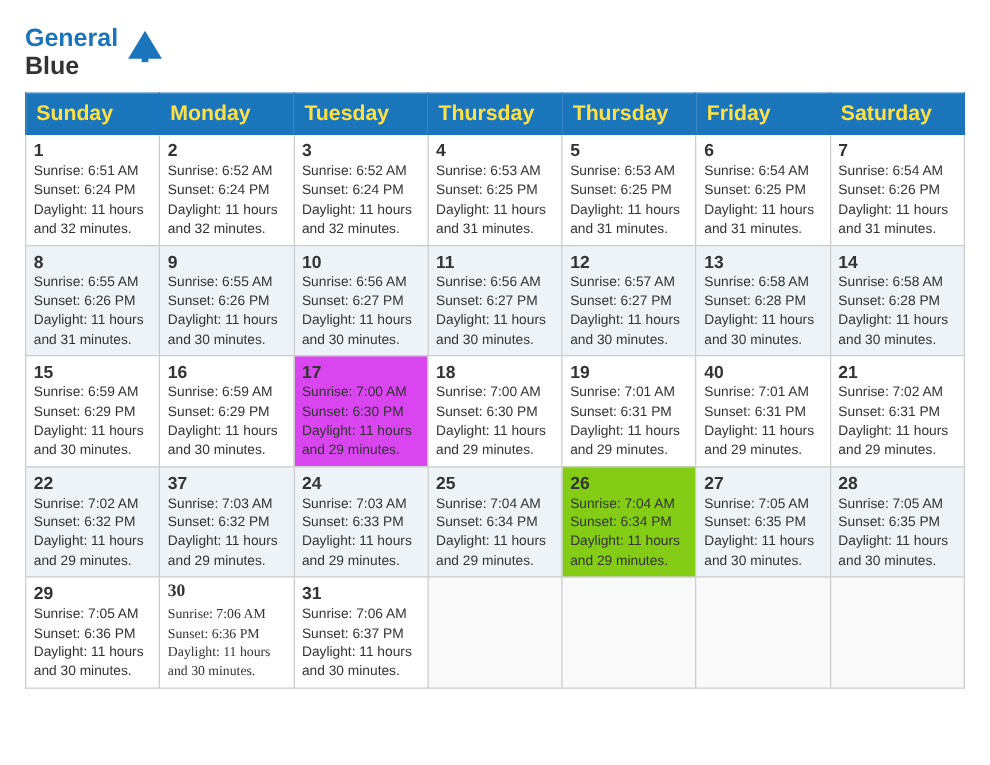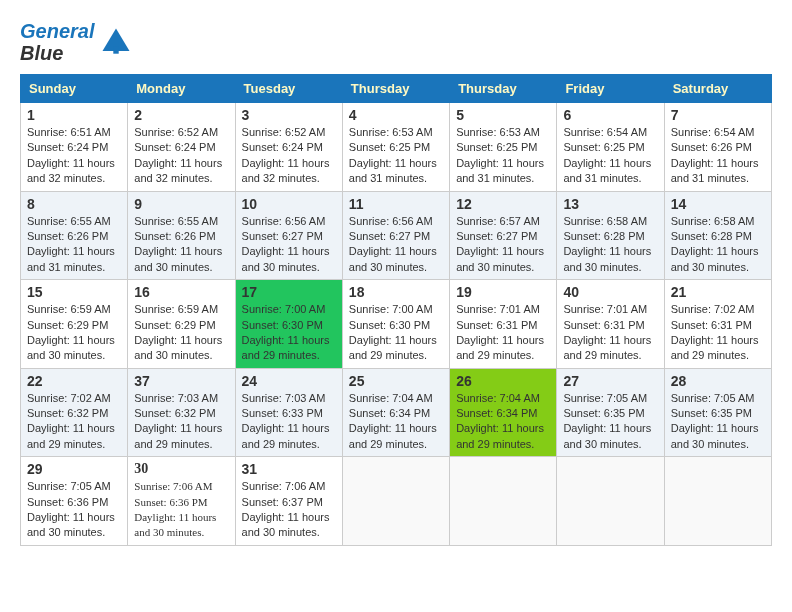--- a/index.html
+++ b/index.html
@@ -46,24 +46,24 @@
       font-size: 14px;
       color: #555;
     }
     .calendar {
       width: 100%;
       border-collapse: collapse;
       font-size: 11px;
     }
     .calendar th {
       background: #1a75bb;
-      color: #fef9c3;
+      color: #fde047;
       padding: 6px 8px;
       text-align: left;
-      font-size: 13px;
+      font-size: 17px;
       font-weight: bold;
       border: 1px solid #1a75bb;
     }
     .calendar td {
       border: 1px solid #ccc;
       vertical-align: top;
       padding: 4px 6px;
       width: calc(100% / 7);
       min-height: 80px;
       background: #fff;
@@ -88,21 +88,21 @@
     .empty-cell {
       background: #f9f9f9 !important;
     }
   </style>
 </head>
 <body>
 
 <div class="header">
   <div class="logo">
     <div>
-      <div style="display:flex;align-items:center;font-style:italic;">
+      <div style="display:flex;align-items:flex-start;">
         <div class="logo-text">
           <span>General</span><br><span style="color:#333;">Blue</span>
         </div>
         <svg class="logo-icon" viewBox="0 0 40 40">
           <polygon points="20,5 35,30 5,30" fill="#1a75bb"></polygon>
           <rect x="17" y="25" width="6" height="8" fill="#1a75bb"></rect>
         </svg>
       </div>
     </div>
   </div>
@@ -187,21 +187,21 @@
       </tr>
       <tr>
         <td style="background: rgb(255, 255, 255); margin-top: 44px;">
         <span class="day-number">15</span>
         <div class="day-info">Sunrise: 6:59 AM<br>Sunset: 6:29 PM<br>Daylight: 11 hours<br>and 30 minutes.</div>
       </td>
         <td style="background: rgb(255, 255, 255);">
         <span class="day-number">16</span>
         <div class="day-info">Sunrise: 6:59 AM<br>Sunset: 6:29 PM<br>Daylight: 11 hours<br>and 30 minutes.</div>
       </td>
-        <td style="background: #22c55e;">
+        <td style="background: #d946ef;">
         <span class="day-number">17</span>
         <div class="day-info">Sunrise: 7:00 AM<br>Sunset: 6:30 PM<br>Daylight: 11 hours<br>and 29 minutes.</div>
       </td>
         <td style="background: rgb(255, 255, 255);">
         <span class="day-number">18</span>
         <div class="day-info">Sunrise: 7:00 AM<br>Sunset: 6:30 PM<br>Daylight: 11 hours<br>and 29 minutes.</div>
       </td>
         <td style="background: rgb(255, 255, 255);">
         <span class="day-number">19</span>
         <div class="day-info">Sunrise: 7:01 AM<br>Sunset: 6:31 PM<br>Daylight: 11 hours<br>and 29 minutes.</div>

